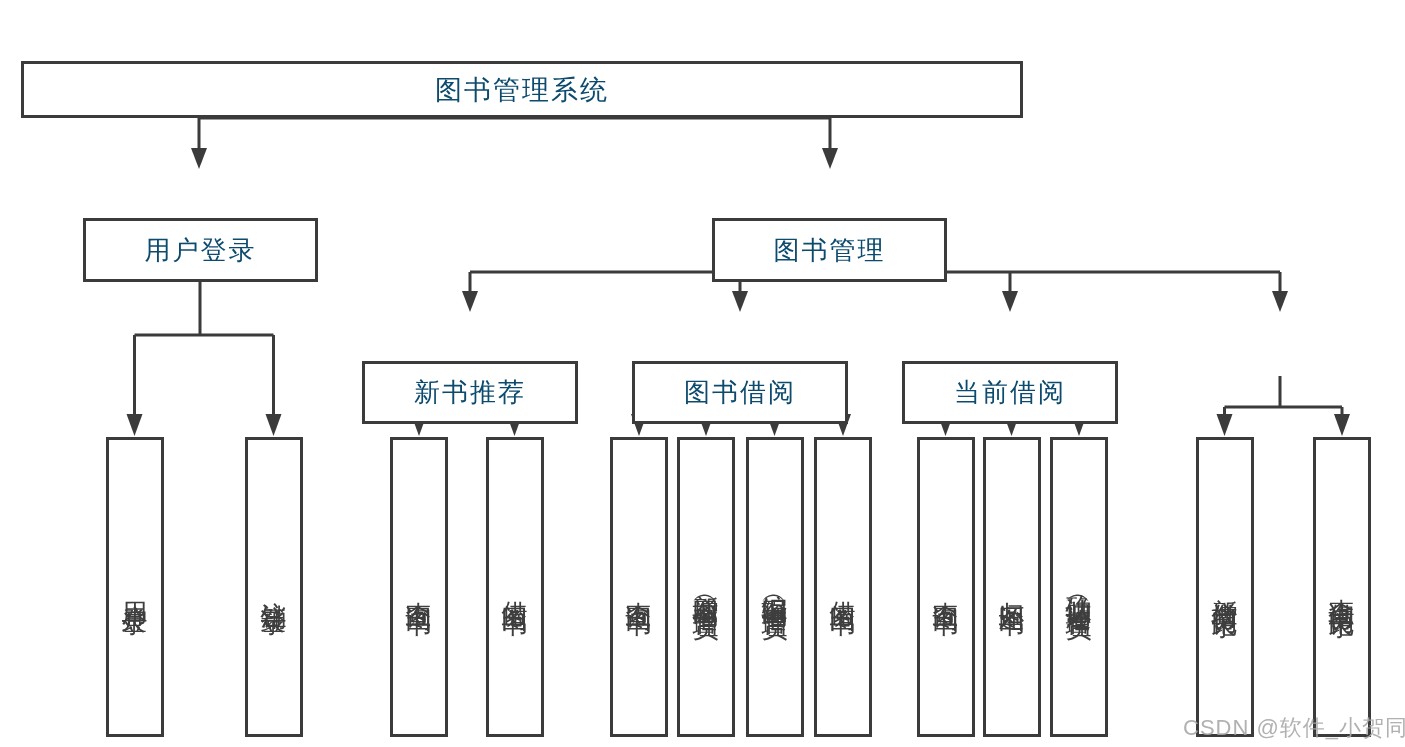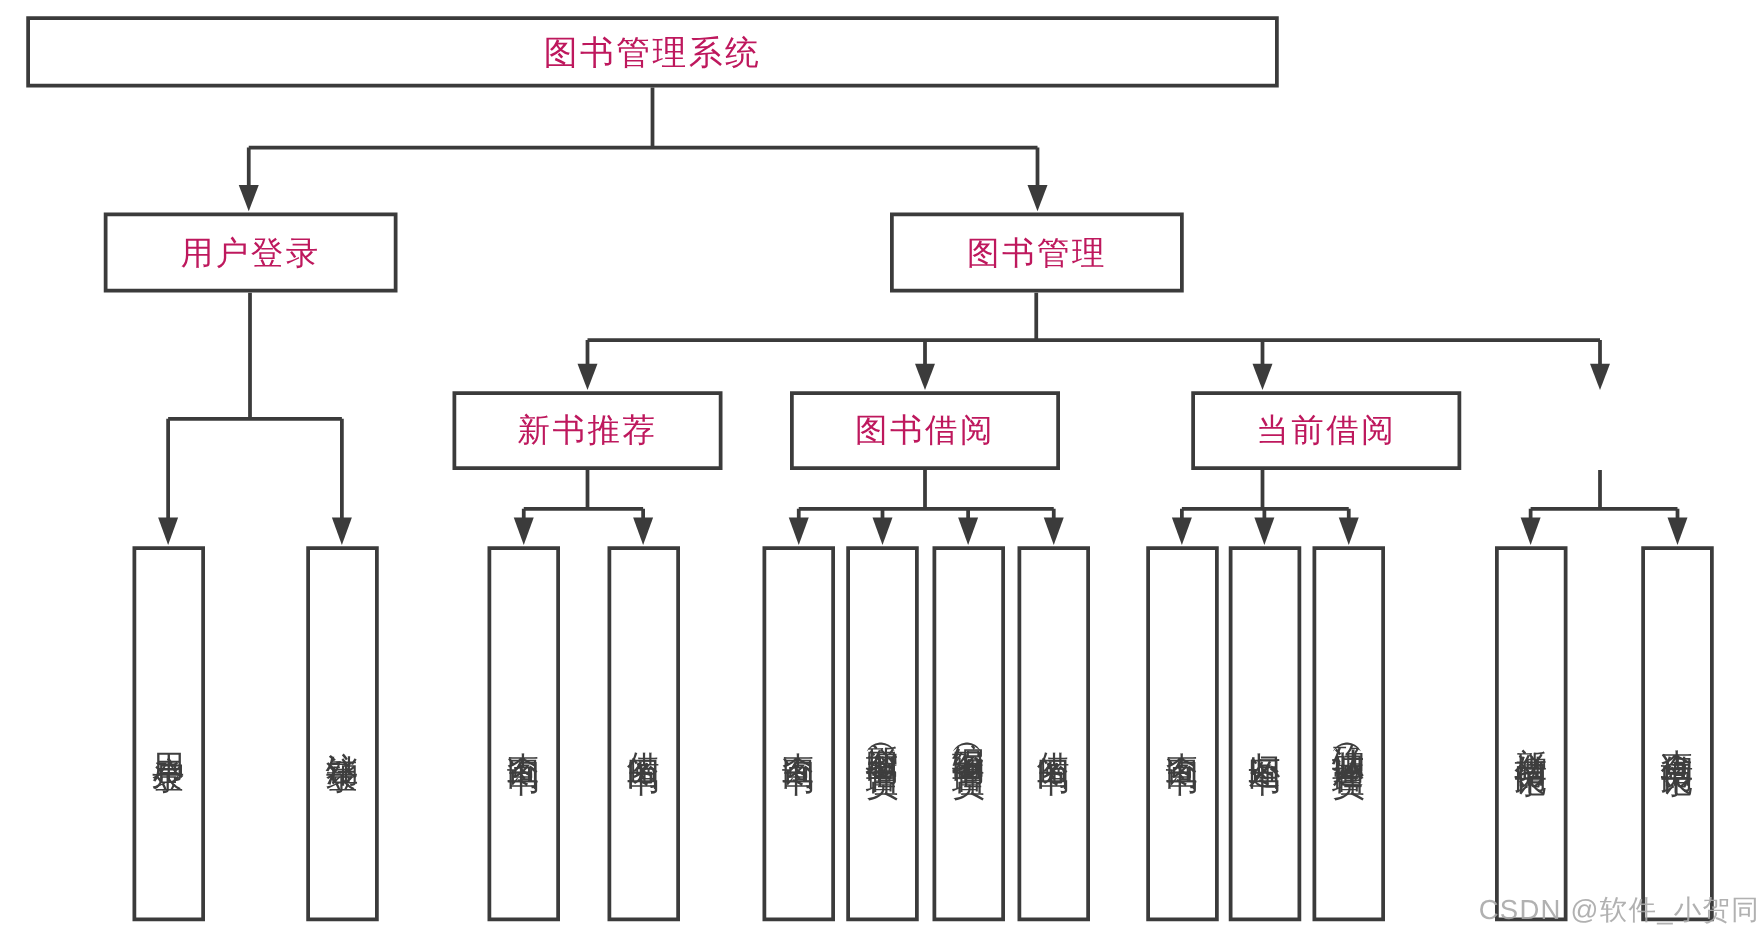--- a/index.html
+++ b/index.html
@@ -17,37 +17,38 @@
     width: 1405px; height: 747px;
   }
   .node {
     position: absolute;
     box-sizing: border-box;
     border: 3px solid #3b3b3b;
     background: #ffffff;
     display: flex;
     align-items: center;
     justify-content: center;
-    color: #be185d;
+    color: #0c4a6e;
     font-size: 26px;
     letter-spacing: 2px;
     white-space: nowrap;
+    margin-top: 48px;
   }
   .root-node {
     left: 21px; top: 13px;
     width: 1002px; height: 57px;
     font-size: 27px;
   }
   .n2 { width: 235px; height: 64px; top: 170px; }
   .n2a { left: 83px; }
   .n2b { left: 712px; }
   .n3 { width: 216px; height: 63px; top: 313px; }
   .n3a { left: 362px; }
   .n3b { left: 632px; }
-  .n3c { left: 953px; }
+  .n3c { left: 902px; }
   .n3d { left: 1172px; }
   .leaf {
     position: absolute;
     box-sizing: border-box;
     top: 437px;
     width: 58px; height: 300px;
     border: 3px solid #3b3b3b;
     background: #ffffff;
     display: flex;
     align-items: center;

